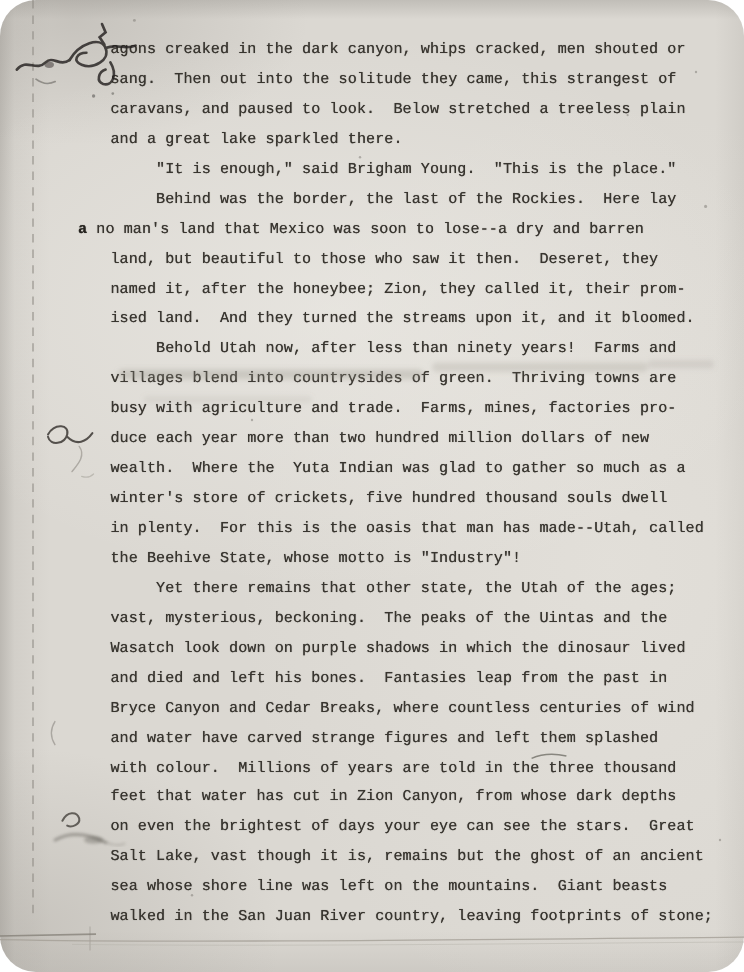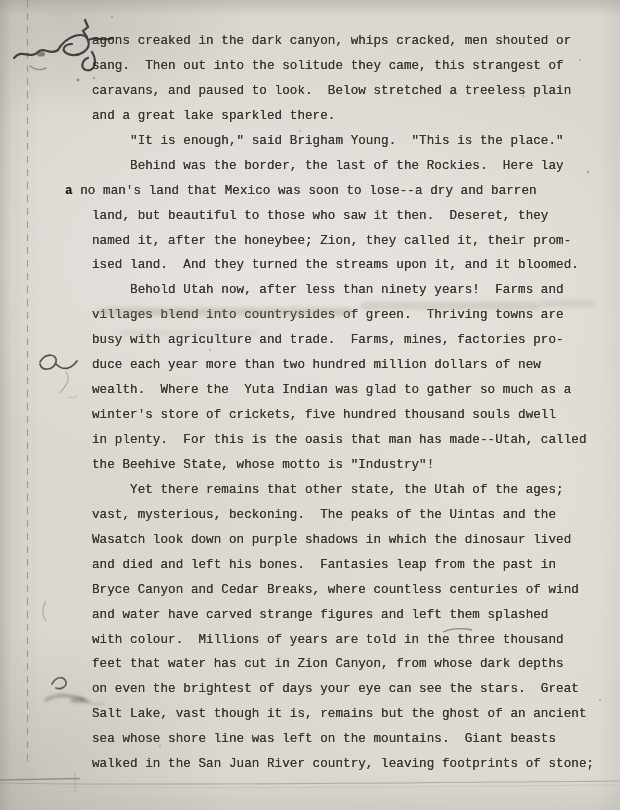--- a/index.html
+++ b/index.html
@@ -14,20 +14,21 @@
     background-color: #dbd8d2;
     background-image:
       radial-gradient(ellipse 520px 320px at 45% 32%, rgba(240,238,233,0.55), transparent 72%),
       radial-gradient(ellipse 420px 520px at 82% 58%, rgba(234,231,225,0.45), transparent 75%),
       radial-gradient(ellipse 300px 220px at 4% 96%, rgba(148,144,137,0.28), transparent 70%),
       radial-gradient(ellipse 260px 140px at 10% 2%, rgba(150,146,140,0.30), transparent 75%),
       linear-gradient(90deg, rgba(130,126,120,0.35) 0, rgba(130,126,120,0.10) 12px, rgba(130,126,120,0.0) 42px),
       linear-gradient(180deg, rgba(125,122,116,0.28) 0, rgba(125,122,116,0.0) 16px),
       linear-gradient(0deg, rgba(148,144,138,0.20) 0, rgba(148,144,138,0.0) 34px),
       linear-gradient(270deg, rgba(140,136,130,0.14) 0, rgba(140,136,130,0.0) 24px);
+    border-radius: 30px;
   }
   .text-block {
     position: absolute;
     left: 92px; top: 29px;
     width: 520px;
     white-space: pre;
     font-size: 12.6px;
     line-height: 24.95px;
     color: #38352f;
     text-shadow: 0 0 0.6px rgba(48,45,40,0.85);

